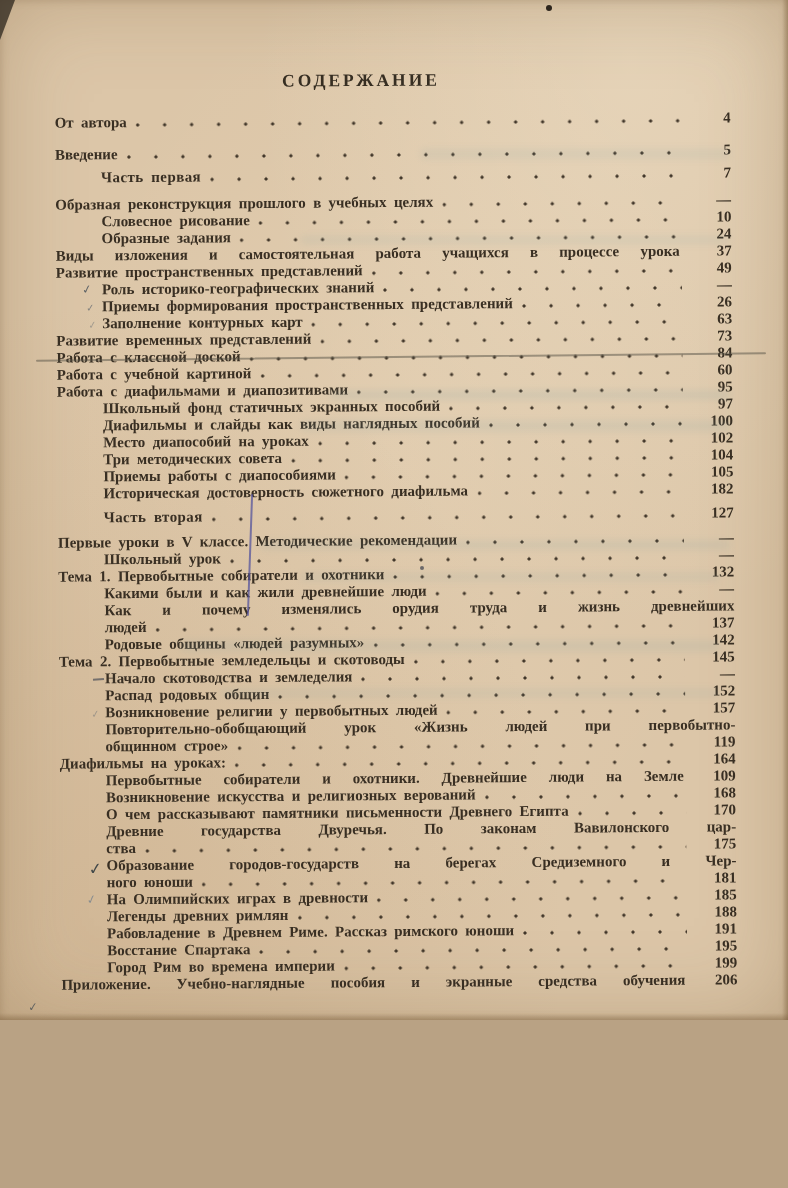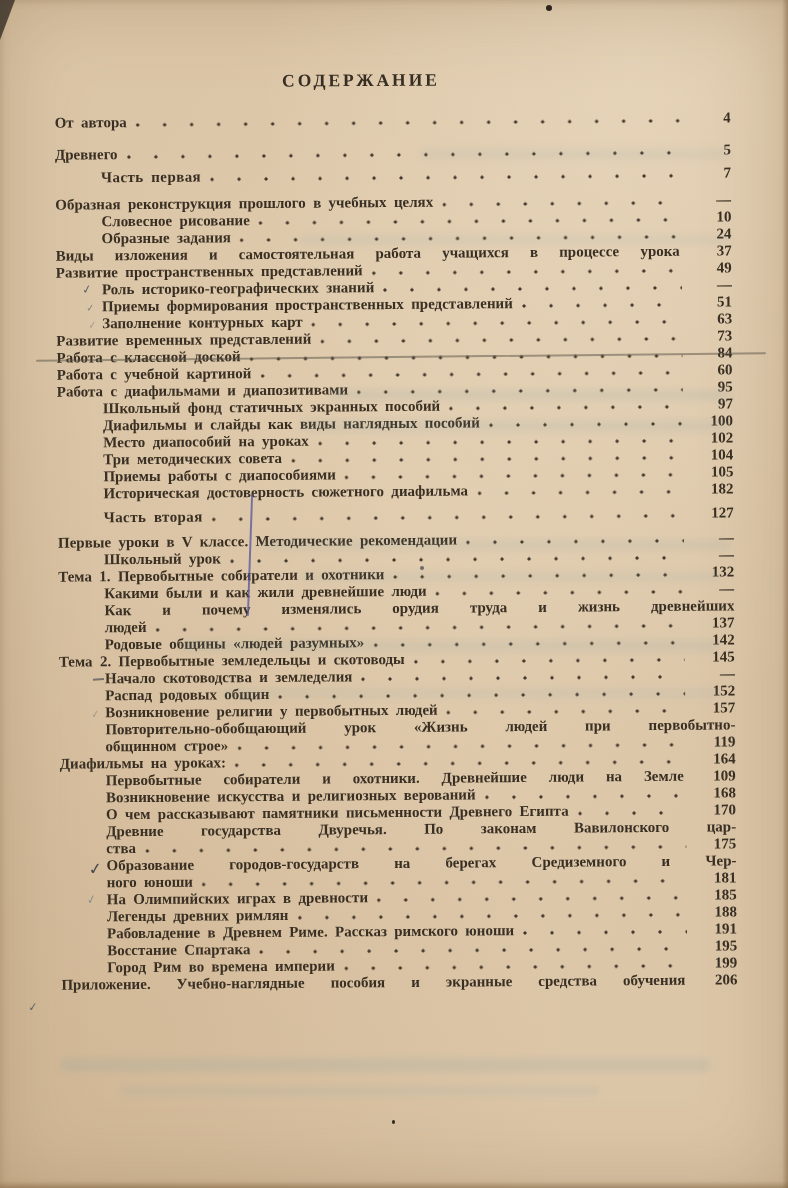--- a/index.html
+++ b/index.html
@@ -2,21 +2,21 @@
 <html><head>
 <meta charset="utf-8">
 <style>
   html,body{margin:0;padding:0;}
   body{
     width:788px;height:1188px;overflow:hidden;
     font-family:"Liberation Serif","DejaVu Serif",serif;
     background:#b9a284;
   }
   .paper{
-    position:relative;width:788px;height:1188px;overflow:hidden;
+    position:relative;width:788px;height:1020px;overflow:hidden;
     background:
       radial-gradient(ellipse at 80% 6%, rgba(255,246,226,.28), transparent 42%),
       radial-gradient(ellipse at 12% 92%, rgba(168,128,82,.20), transparent 48%),
       radial-gradient(ellipse at 50% 45%, rgba(255,241,216,.14), transparent 62%),
       #dcc6a8;
     box-shadow: inset 0 0 85px rgba(122,92,52,.30), inset 0 0 10px rgba(105,76,42,.28);
   }
   .edge{position:absolute;pointer-events:none;}
   .edge.r{right:0;top:0;width:6px;height:100%;background:linear-gradient(to left,rgba(115,86,50,.38),transparent);}
   .edge.b{left:0;bottom:0;width:100%;height:7px;background:linear-gradient(to top,rgba(115,86,50,.35),transparent);}
@@ -66,21 +66,21 @@
 
   <div class="title">СОДЕРЖАНИЕ</div>
 
   <div class="toc">
       <div class="row">
         <span class="label">От автора</span>
         <span class="leader"></span>
         <span class="num">4</span>
       </div>
       <div class="row" style="margin-top: 15px;">
-        <span class="label">Древнего</span>
+        <span class="label">Введение</span>
         <span class="leader"></span>
         <span class="num">5</span>
       </div>
       <div class="row ind part" style="margin-top: 6px;">
         <span class="label">Часть первая</span>
         <span class="leader"></span>
         <span class="num">7</span>
       </div>
       <div class="row" style="margin-top: 10px;">
         <span class="label">Образная реконструкция прошлого в учебных целях</span>
@@ -109,21 +109,21 @@
       <div class="row ind">
         <span class="mark check">✓</span>
         <span class="label">Роль историко-географических знаний</span>
         <span class="leader"></span>
         <span class="num">—</span>
       </div>
       <div class="row ind">
         <span class="mark check-small">✓</span>
         <span class="label">Приемы формирования пространственных представлений</span>
         <span class="leader"></span>
-        <span class="num">51</span>
+        <span class="num">26</span>
       </div>
       <div class="row ind">
         <span class="mark check-faint">✓</span>
         <span class="label">Заполнение контурных карт</span>
         <span class="leader"></span>
         <span class="num">63</span>
       </div>
       <div class="row">
         <span class="label">Развитие временных представлений</span>
         <span class="leader"></span>

